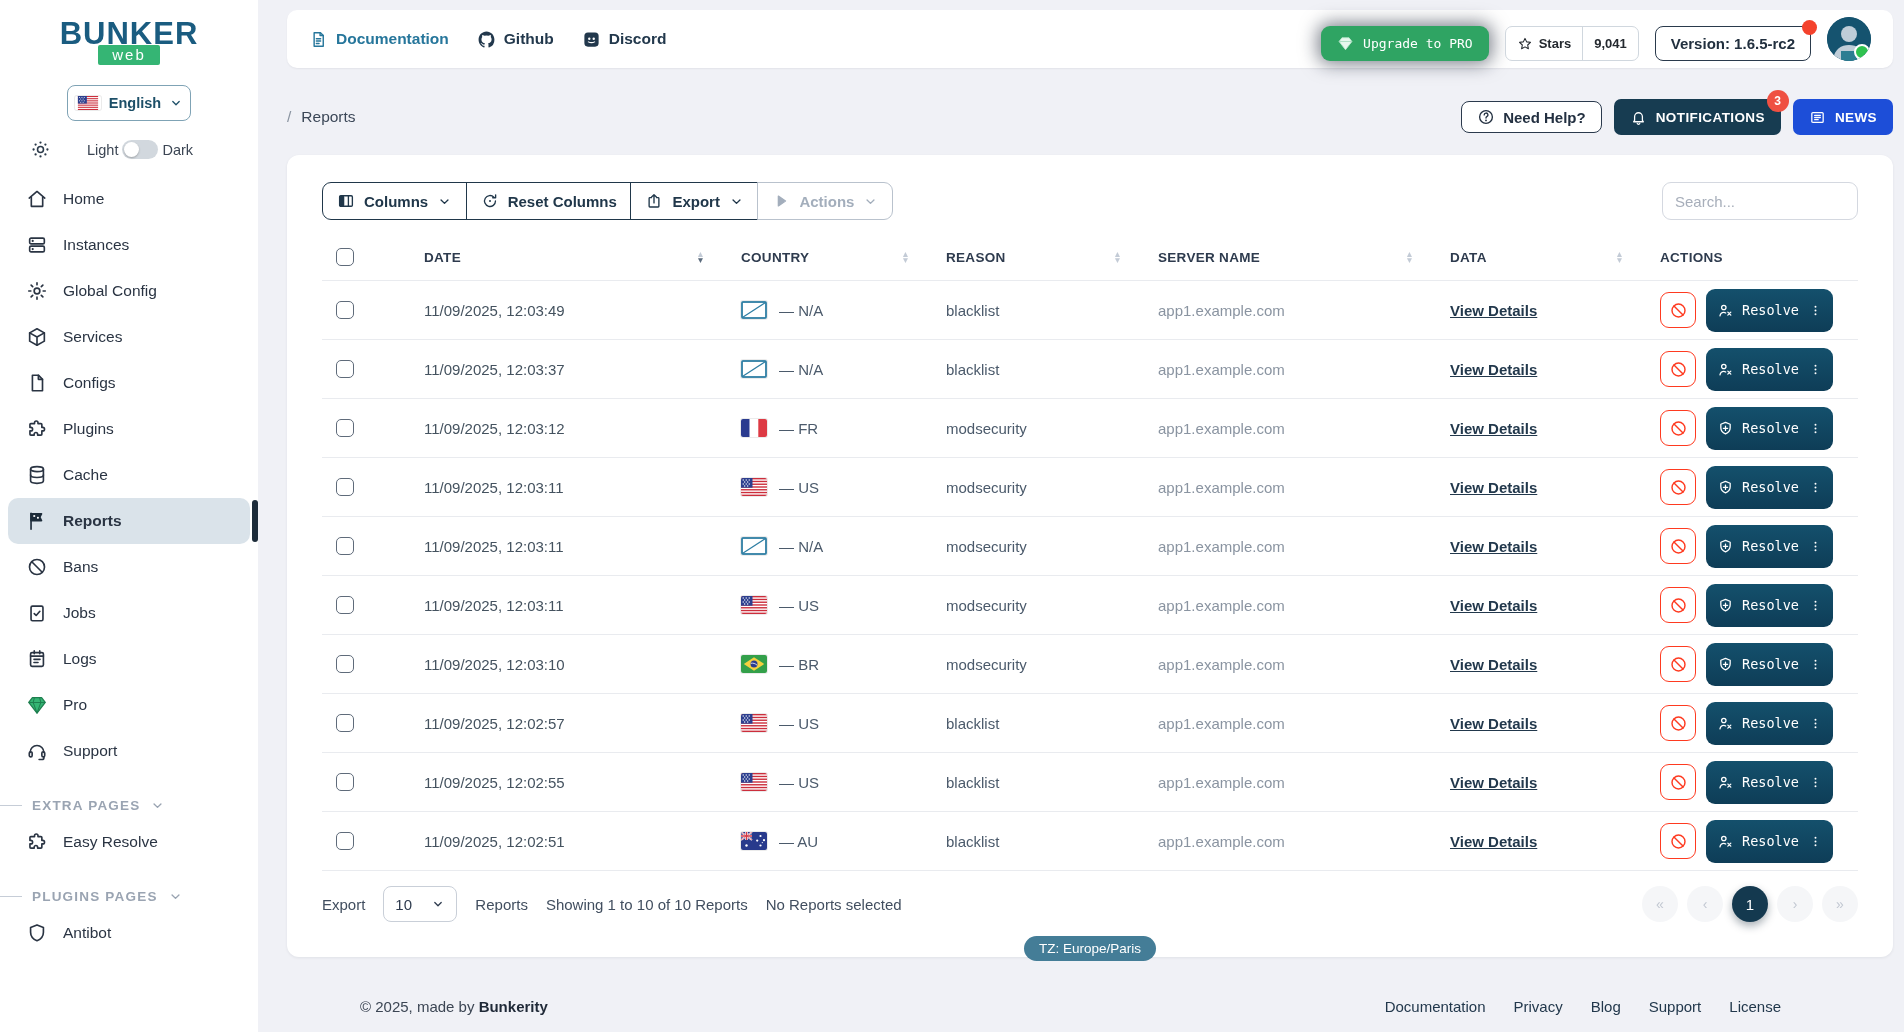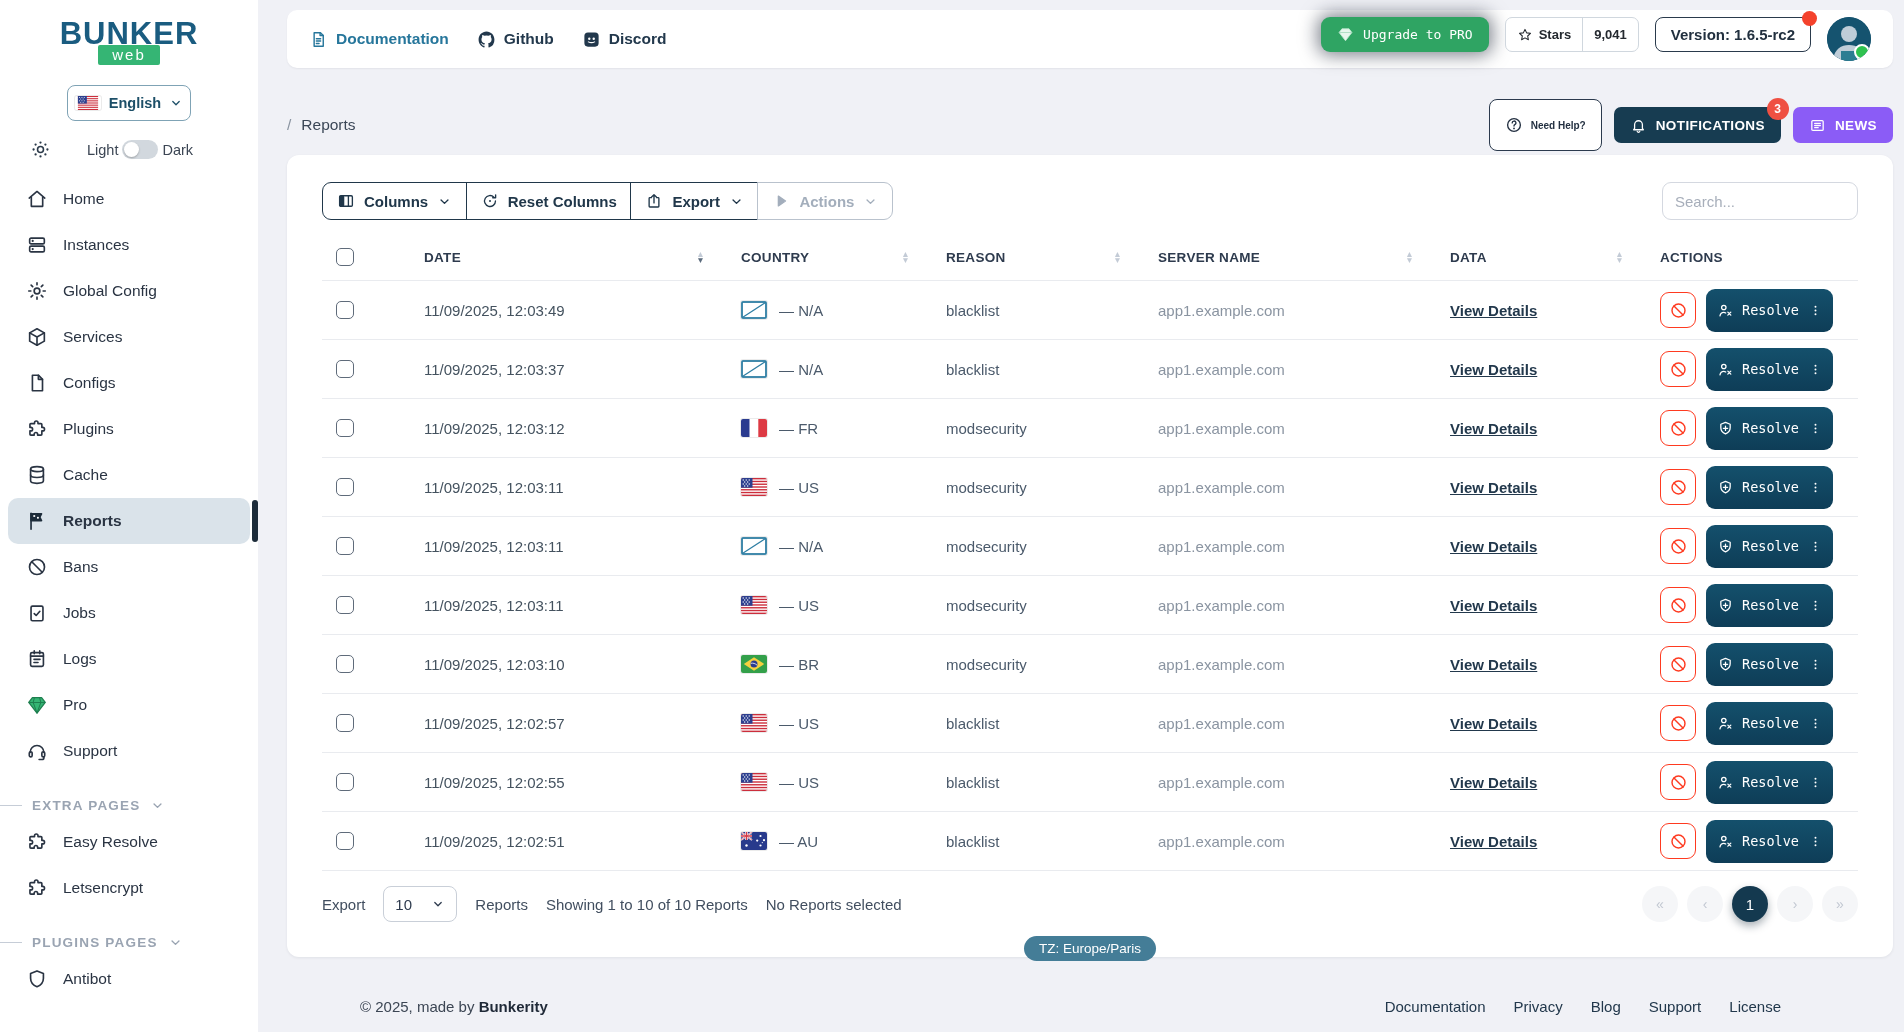--- a/index.html
+++ b/index.html
@@ -28,42 +28,42 @@
   .nav-section .chev{width:15px;height:15px;color:#9aa4b2;display:flex;}
   svg{display:block;width:100%;height:100%;}
 
   
   .main{position:absolute;left:258px;top:0;width:1646px;height:1032px;padding:0;}
   .topcard{position:absolute;left:29px;top:10px;width:1606px;height:58px;background:#fff;border-radius:10px;box-shadow:0 1px 2px rgba(16,24,40,.06);display:flex;align-items:center;padding:0 22px;box-sizing:border-box;}
   .top-links{display:flex;align-items:center;gap:28px;}
   .top-link{display:flex;align-items:center;gap:8px;font-size:15.5px;font-weight:600;color:#22384c;cursor:pointer;}
   .top-link .ic{width:19px;height:19px;display:flex;}
   .top-link.teal{color:#26769b;}
-  .top-right{margin-left:auto;display:flex;align-items:flex-start;gap:16px;}
+  .top-right{margin-left:auto;display:flex;align-items:flex-end;gap:16px;}
   .upgrade-btn{display:flex;align-items:center;gap:9px;height:35px;padding:0 16px;background:#2fa463;border-radius:9px;color:#fff;font-family:"DejaVu Sans Mono",monospace;font-size:13px;box-shadow:0 0 18px 3px rgba(15,23,42,.55);cursor:pointer;border:none;}
   .upgrade-btn .ic{width:17px;height:17px;display:flex;color:#d7f2e2;}
   .stars-group{display:flex;align-items:stretch;height:33px;border:1px solid #d0d7de;border-radius:7px;overflow:hidden;background:#fff;font-size:13px;font-weight:700;color:#24292f;cursor:pointer;}
   .stars-group .seg{display:flex;align-items:center;gap:6px;padding:0 11px;}
   .stars-group .seg.count{border-left:1px solid #d0d7de;}
   .stars-group .ic{width:16px;height:16px;display:flex;}
   .version-badge{position:relative;height:33px;border:1.5px solid #2a3a4c;border-radius:8px;display:flex;align-items:center;padding:0 15px;font-size:15px;font-weight:600;color:#22303f;background:#fff;cursor:pointer;}
   .version-badge .dot{position:absolute;top:-7px;right:-7px;width:15px;height:15px;border-radius:50%;background:#f4422c;}
   .avatar{position:relative;width:44px;height:44px;border-radius:50%;background:#15536f;overflow:hidden;cursor:pointer;flex:0 0 44px;}
   .avatar .dot{position:absolute;right:1px;bottom:1px;width:12px;height:12px;border-radius:50%;background:#2fc24f;border:2px solid #fff;z-index:2;}
 
   .crumb-row{position:absolute;left:29px;top:99px;width:1606px;display:flex;align-items:center;}
   .crumb{font-size:15.5px;color:#3b4757;display:flex;gap:10px;align-items:center;}
   .crumb .slash{color:#8a94a1;}
   .crumb-actions{margin-left:auto;display:flex;gap:12px;align-items:center;}
-  .help-btn{display:flex;align-items:center;gap:8px;height:52px;padding:0 15px;border:1.5px solid #2b3a4d;border-radius:8px;background:#fff;font-size:10px;font-weight:600;color:#233041;cursor:pointer;}
+  .help-btn{display:flex;align-items:center;gap:8px;height:32px;padding:0 15px;border:1.5px solid #2b3a4d;border-radius:8px;background:#fff;font-size:15px;font-weight:600;color:#233041;cursor:pointer;}
   .help-btn .ic{width:18px;height:18px;display:flex;}
   .dark-btn{position:relative;display:flex;align-items:center;gap:9px;height:36px;padding:0 16px;border:none;border-radius:7px;color:#fff;font-size:13.5px;font-weight:700;letter-spacing:.4px;cursor:pointer;}
   .dark-btn .ic{width:17px;height:17px;display:flex;}
   .notif{background:#173c51;}
-  .news{background:#8b5cf6;}
+  .news{background:#1d4ed8;}
   .notif .count{position:absolute;top:-9px;right:-8px;width:22px;height:22px;border-radius:50%;background:#ef5042;color:#fff;font-size:12px;font-weight:700;display:flex;align-items:center;justify-content:center;}
 
   .card{position:absolute;left:29px;top:155px;width:1606px;height:802px;background:#fff;border-radius:12px;box-shadow:0 1px 3px rgba(16,24,40,.07);box-sizing:border-box;padding:27px 35px 0;}
 
   
   .toolbar{display:flex;align-items:center;}
   .btn-group{display:flex;}
   .tbtn{display:flex;align-items:center;gap:9px;height:38px;padding:0 14px;border:1.5px solid #20374a;background:#fff;font-size:15px;font-weight:600;color:#20374a;cursor:pointer;margin-left:-1.5px;font-family:"Liberation Sans",sans-serif;}
   .btn-group .tbtn:first-child{border-radius:9px 0 0 9px;margin-left:0;}
   .btn-group .tbtn:last-child{border-radius:0 9px 9px 0;}
@@ -305,28 +305,20 @@
             </svg>
           </span>
         </div>
         <div class="nav-item">
           <span class="ic">
             <svg viewBox="0 0 24 24" fill="none" stroke="currentColor" stroke-width="1.8" stroke-linecap="round" stroke-linejoin="round">
               <path d="M9.3 5.2a1.9 1.9 0 0 1 3.8 0v1h3.2c.6 0 1 .4 1 1v3.1h1a1.9 1.9 0 0 1 0 3.8h-1v3.6c0 .6-.4 1-1 1h-3.6v-1a1.9 1.9 0 0 0-3.8 0v1H5.3c-.6 0-1-.4-1-1v-3.6h1a1.9 1.9 0 0 0 0-3.8h-1V7.2c0-.6.4-1 1-1h4z"></path>
             </svg>
           </span>
           <span>Easy Resolve</span>
-        </div>
-        <div class="nav-item">
-          <span class="ic">
-            <svg viewBox="0 0 24 24" fill="none" stroke="currentColor" stroke-width="1.8" stroke-linecap="round" stroke-linejoin="round">
-              <path d="M9.3 5.2a1.9 1.9 0 0 1 3.8 0v1h3.2c.6 0 1 .4 1 1v3.1h1a1.9 1.9 0 0 1 0 3.8h-1v3.6c0 .6-.4 1-1 1h-3.6v-1a1.9 1.9 0 0 0-3.8 0v1H5.3c-.6 0-1-.4-1-1v-3.6h1a1.9 1.9 0 0 0 0-3.8h-1V7.2c0-.6.4-1 1-1h4z"></path>
-            </svg>
-          </span>
-          <span>Letsencrypt</span>
         </div>
         <div class="nav-section">
           <span class="dash"></span>
           <span>PLUGINS PAGES</span>
           <span class="chev">
             <svg viewBox="0 0 24 24" fill="none" stroke="currentColor" stroke-width="1.8" stroke-linecap="round" stroke-linejoin="round">
               <path d="M6.5 9.5 12 15l5.5-5.5" stroke-width="2.2"></path>
             </svg>
           </span>
         </div>

